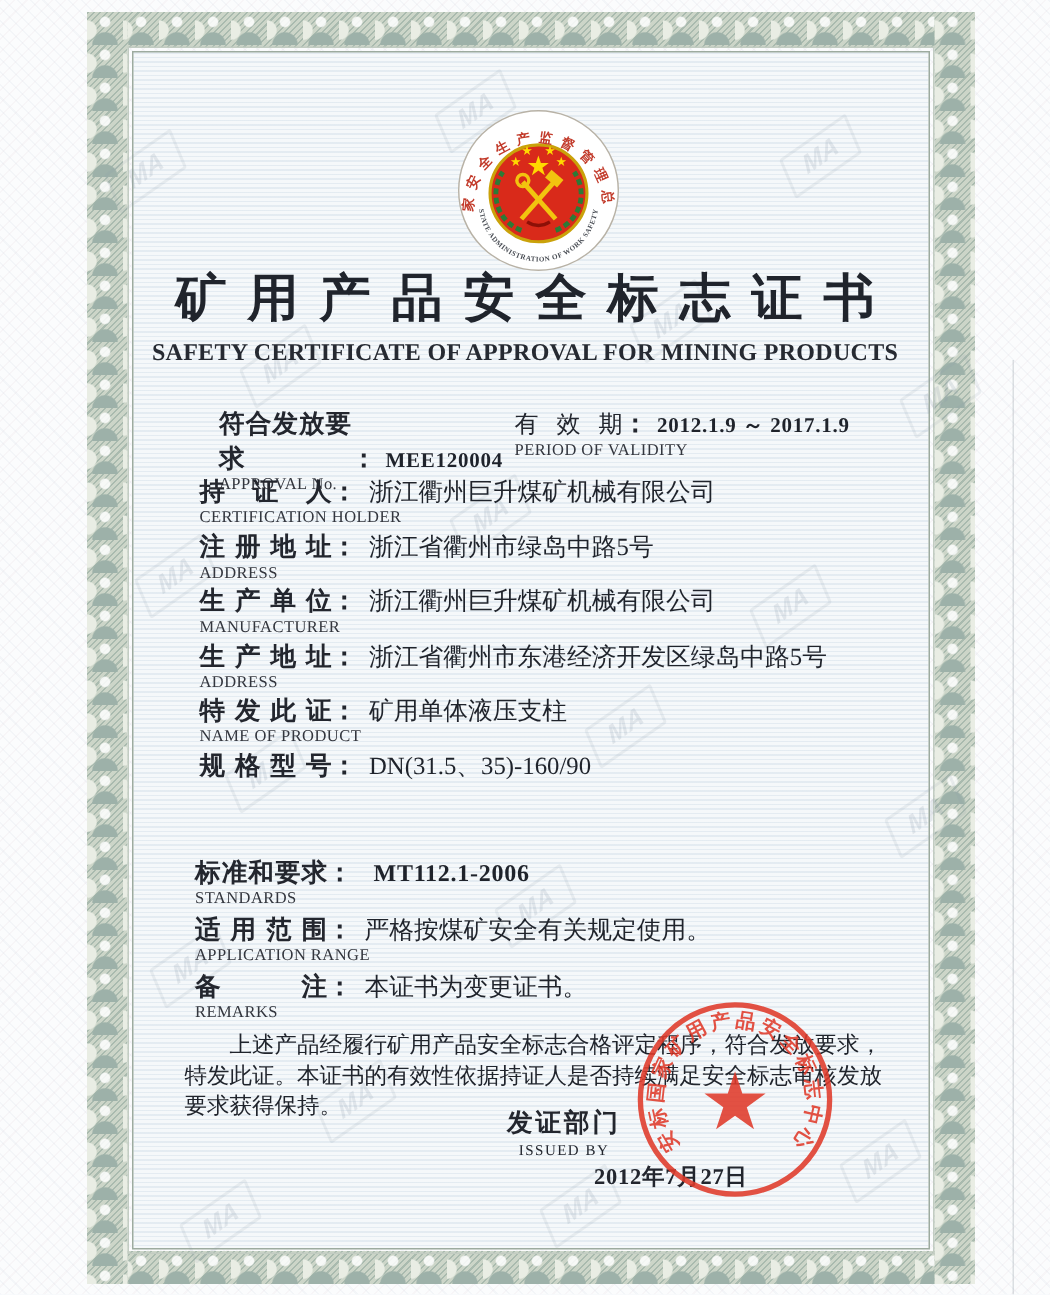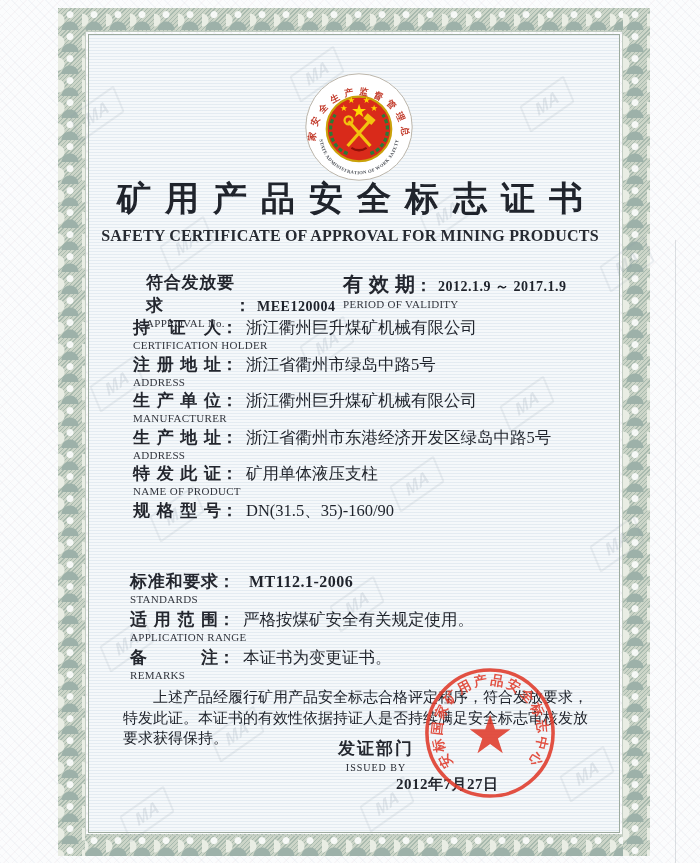--- a/index.html
+++ b/index.html
@@ -43,21 +43,21 @@
   
   .lbl{display:inline-block;width:88px;text-align:justify;text-align-last:justify;
      font-size:17px;font-weight:600;vertical-align:bottom;color:#23262e;}
   .colon{font-size:17px;font-weight:600;}
   .val{font-size:16.5px;font-weight:500;margin-left:8px;color:#1f232b;}
   .sub{font-size:11px;letter-spacing:.3px;color:#33363e;margin-top:0px;line-height:12px;}
   .row-approval{position:absolute;left:146px;top:271px;width:460px;}
   .approval-left{position:absolute;left:0;top:0;}
   .approval-right{position:absolute;left:197px;top:0;}
   .lbl-narrow{display:inline-block;width:72px;text-align:justify;text-align-last:justify;
-     font-size:20px;font-weight:700;}
+     font-size:16px;font-weight:400;}
   .val-mono{font-size:14px;letter-spacing:.5px;margin-left:6px;font-weight:600;}
   .rows{position:absolute;left:133px;top:316px;width:475px;}
   .frow{height:36.5px;}
   .rows2{position:absolute;left:130px;top:570px;width:475px;}
   .frow2{height:38px;}
   
   .statement{position:absolute;left:123px;top:687px;width:474px;font-size:15px;line-height:20.5px;
      text-indent:2em;color:#20242c;font-weight:500;}
   
   .issuer{position:absolute;left:316px;top:737px;width:120px;text-align:center;}

